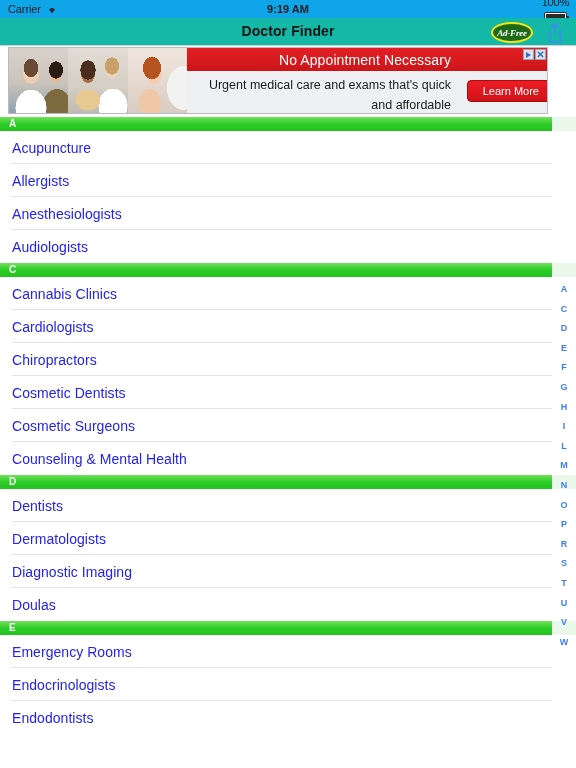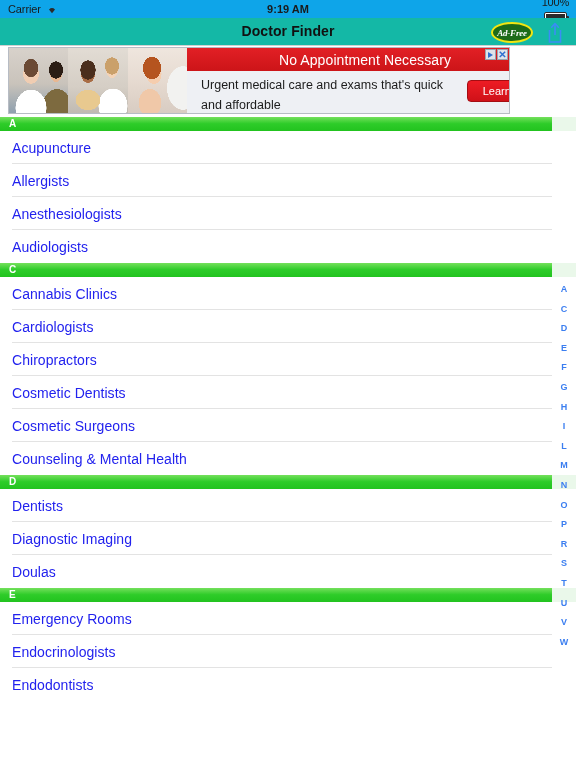--- a/index.html
+++ b/index.html
@@ -127,25 +127,26 @@
     top: 3px;
     width: 22px;
     height: 23px;
     cursor: pointer;
   }
 
   
   .ad-banner {
     position: absolute;
     top: 47px; left: 8px;
-    width: 502px;
+    width: 540px;
     height: 67px;
     background: #c2410c;
     border: 1px solid #b7bcc4;
     overflow: hidden;
+    text-align: right;
   }
   .ad-photos {
     position: absolute;
     left: 0; top: 0;
     width: 178px;
     height: 65px;
     display: flex;
     background: #e9e2dc;
   }
   .ad-photo {
@@ -424,20 +425,23 @@
         <span class="row-label">Cosmetic Surgeons</span>
       </div>
       <div class="list-row no-rule">
         <span class="row-label">Counseling &amp; Mental Health</span>
       </div>
       <div class="section-header">
         <span class="letter">D</span>
       </div>
       <div class="list-row">
         <span class="row-label">Dentists</span>
+      </div>
+      <div class="list-row">
+        <span class="row-label">Dermatologists</span>
       </div>
       <div class="list-row">
         <span class="row-label">Diagnostic Imaging</span>
       </div>
       <div class="list-row no-rule">
         <span class="row-label">Doulas</span>
       </div>
       <div class="section-header">
         <span class="letter">E</span>
       </div>

